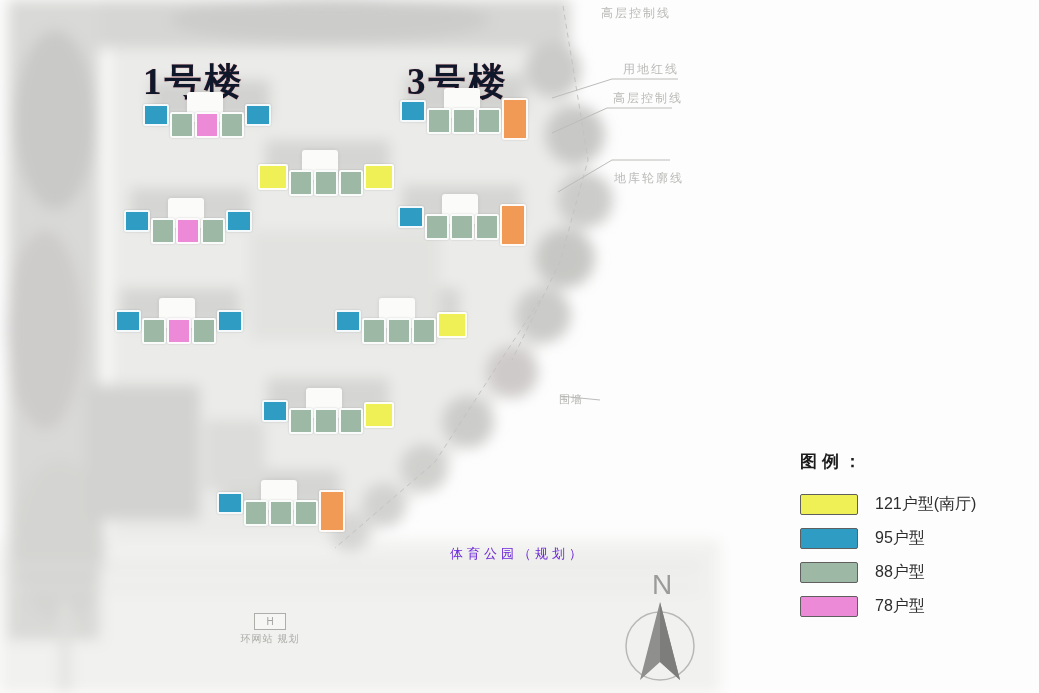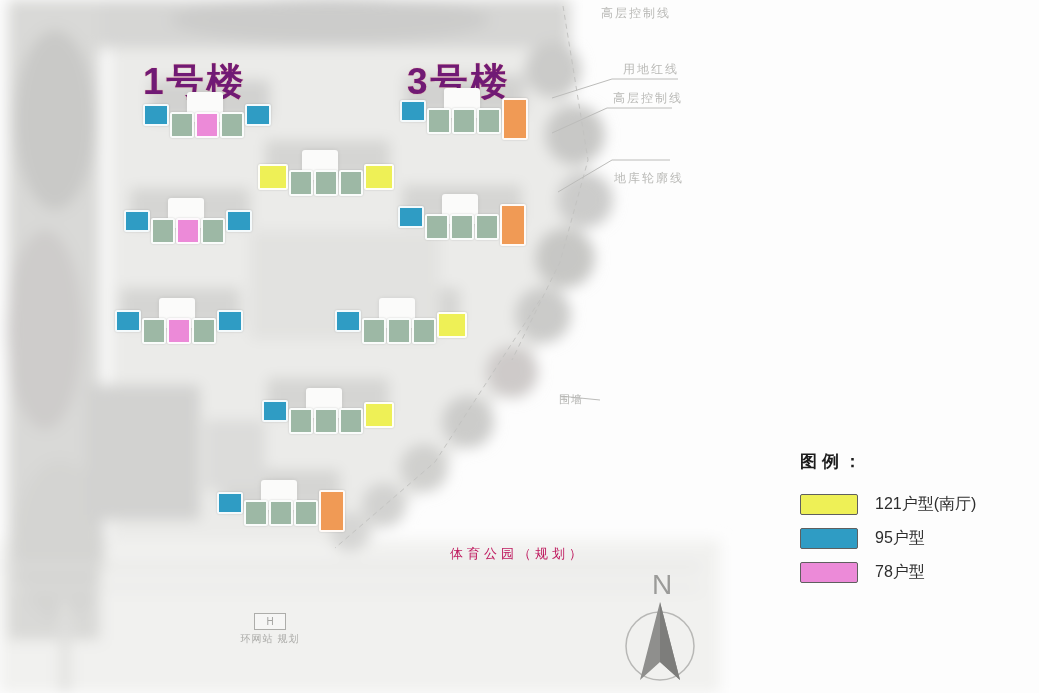--- a/index.html
+++ b/index.html
@@ -4,27 +4,27 @@
 <style>
   * { margin:0; padding:0; box-sizing:border-box; }
   html,body { width:1039px; height:693px; overflow:hidden; background:#ffffff;
     font-family:"Liberation Sans", sans-serif; }
   #stage { position:relative; width:1039px; height:693px; background:#fdfdfd; }
 
   
   #bg-svg { position:absolute; left:0; top:0; }
 
   
-  .bldg-label { position:absolute; font-size:37px; font-weight:bold; color:#701a75;
-    letter-spacing:3px; text-shadow:0 0 1px rgba(226,35,44,.55); white-space:nowrap; }
+  .bldg-label { position:absolute; font-size:37px; font-weight:bold; color:#0f172a;
+    letter-spacing:3px; text-shadow:0 0 1px rgba(226,35,44,.55); white-space:nowrap;font-family:Liberation Serif, serif; }
 
   
   .annotation { position:absolute; color:#b9b9b6; font-size:12px; letter-spacing:2px;
     white-space:nowrap; }
-  .annotation.park { font-size:13px; color:#be185d; letter-spacing:4px; }
+  .annotation.park { font-size:13px; color:#6d28d9; letter-spacing:4px; }
   .annotation.wall { font-size:11px; color:#b3b3b0; letter-spacing:1px; }
 
   
   .bldg { position:absolute; display:flex; align-items:flex-start; }
   .pent { position:absolute; width:36px; height:30px; background:#fbfbfa;
     border-radius:3px; top:-12px; box-shadow:0 0 4px rgba(0,0,0,.08); }
   .blk { position:relative; border:2px solid rgba(255,255,255,.95); border-radius:2px;
     margin-right:1px; box-shadow:0 0 2px rgba(0,0,0,.18); }
 
   
@@ -219,19 +219,23 @@
     <div id="legend-rows">
         <div class="lg-row">
           <span class="lg-swatch" style="background: rgb(238, 240, 86);"></span>
           <span class="lg-label">121户型(南厅)</span>
         </div>
         <div class="lg-row">
           <span class="lg-swatch" style="background: rgb(47, 156, 196);"></span>
           <span class="lg-label">95户型</span>
         </div>
         <div class="lg-row">
+          <span class="lg-swatch" style="background: rgb(157, 184, 165);"></span>
+          <span class="lg-label">88户型</span>
+        </div>
+        <div class="lg-row">
           <span class="lg-swatch" style="background: rgb(236, 138, 216);"></span>
           <span class="lg-label">78户型</span>
         </div>
       </div>
   </div>
 
 </div>
 
 </body></html>

